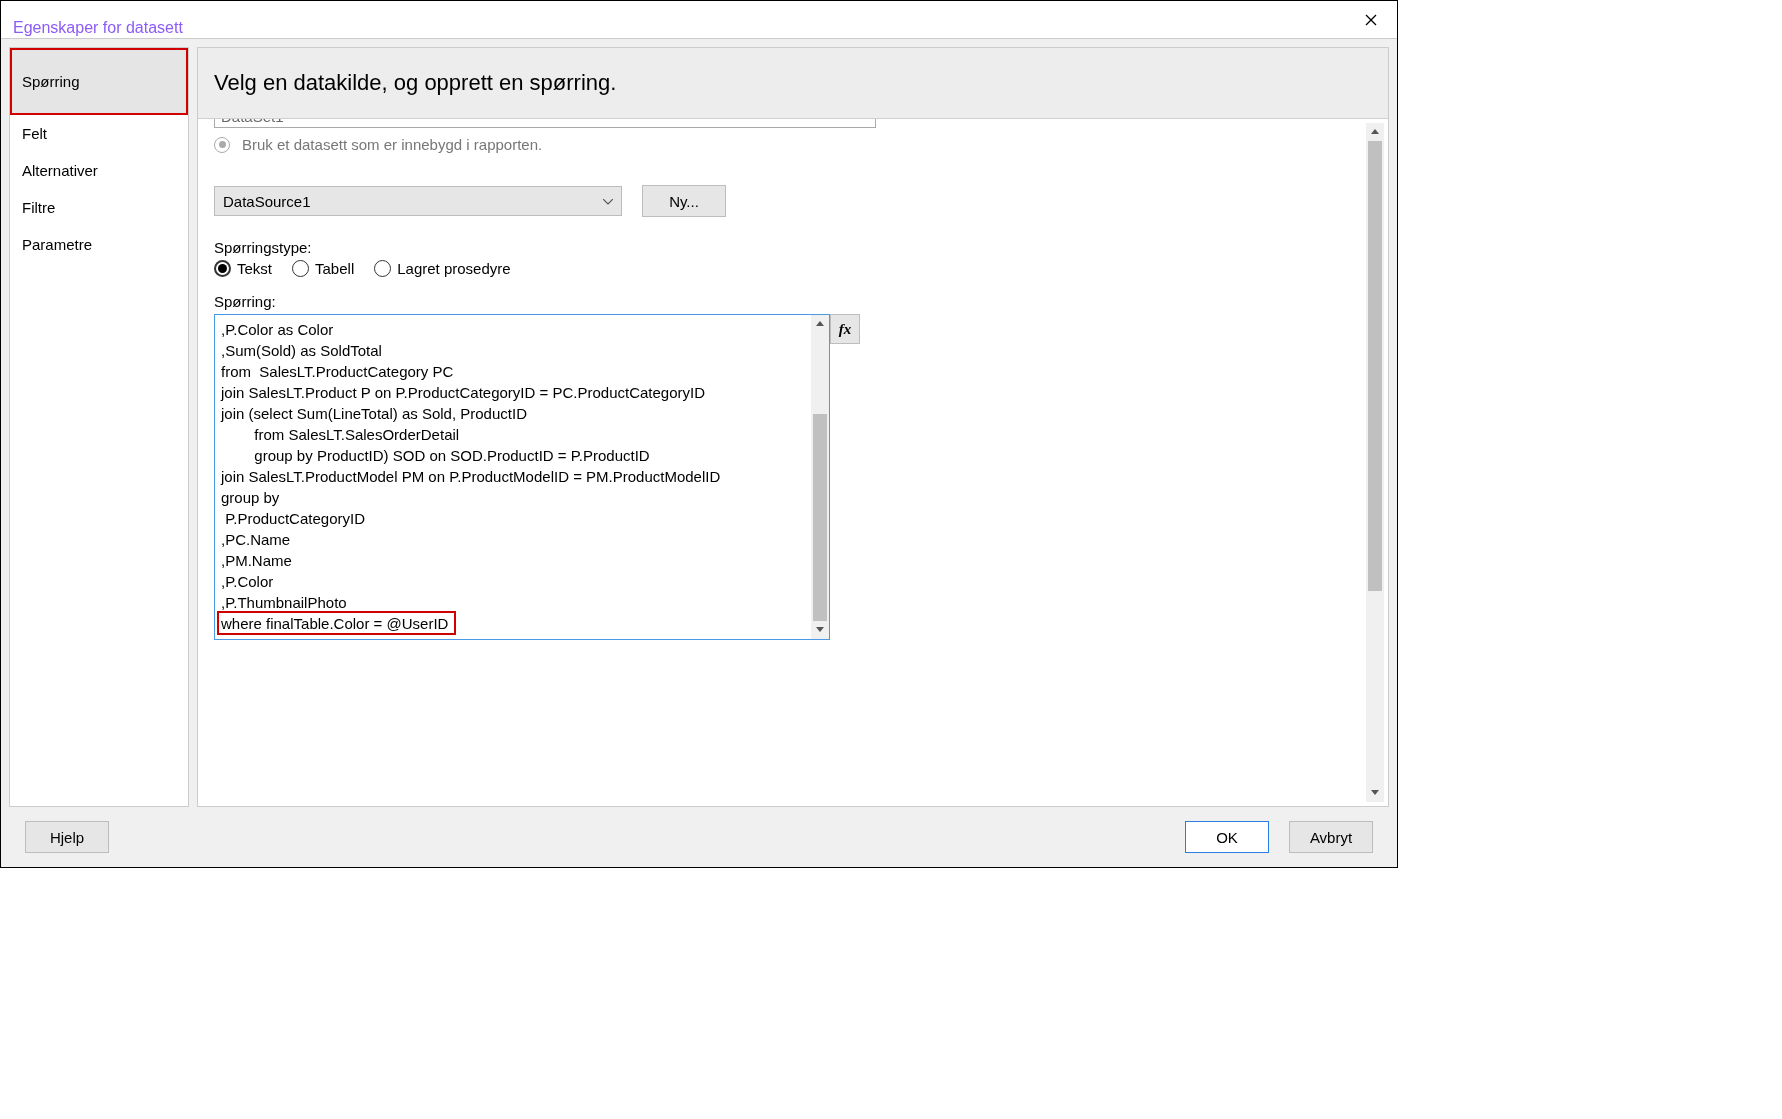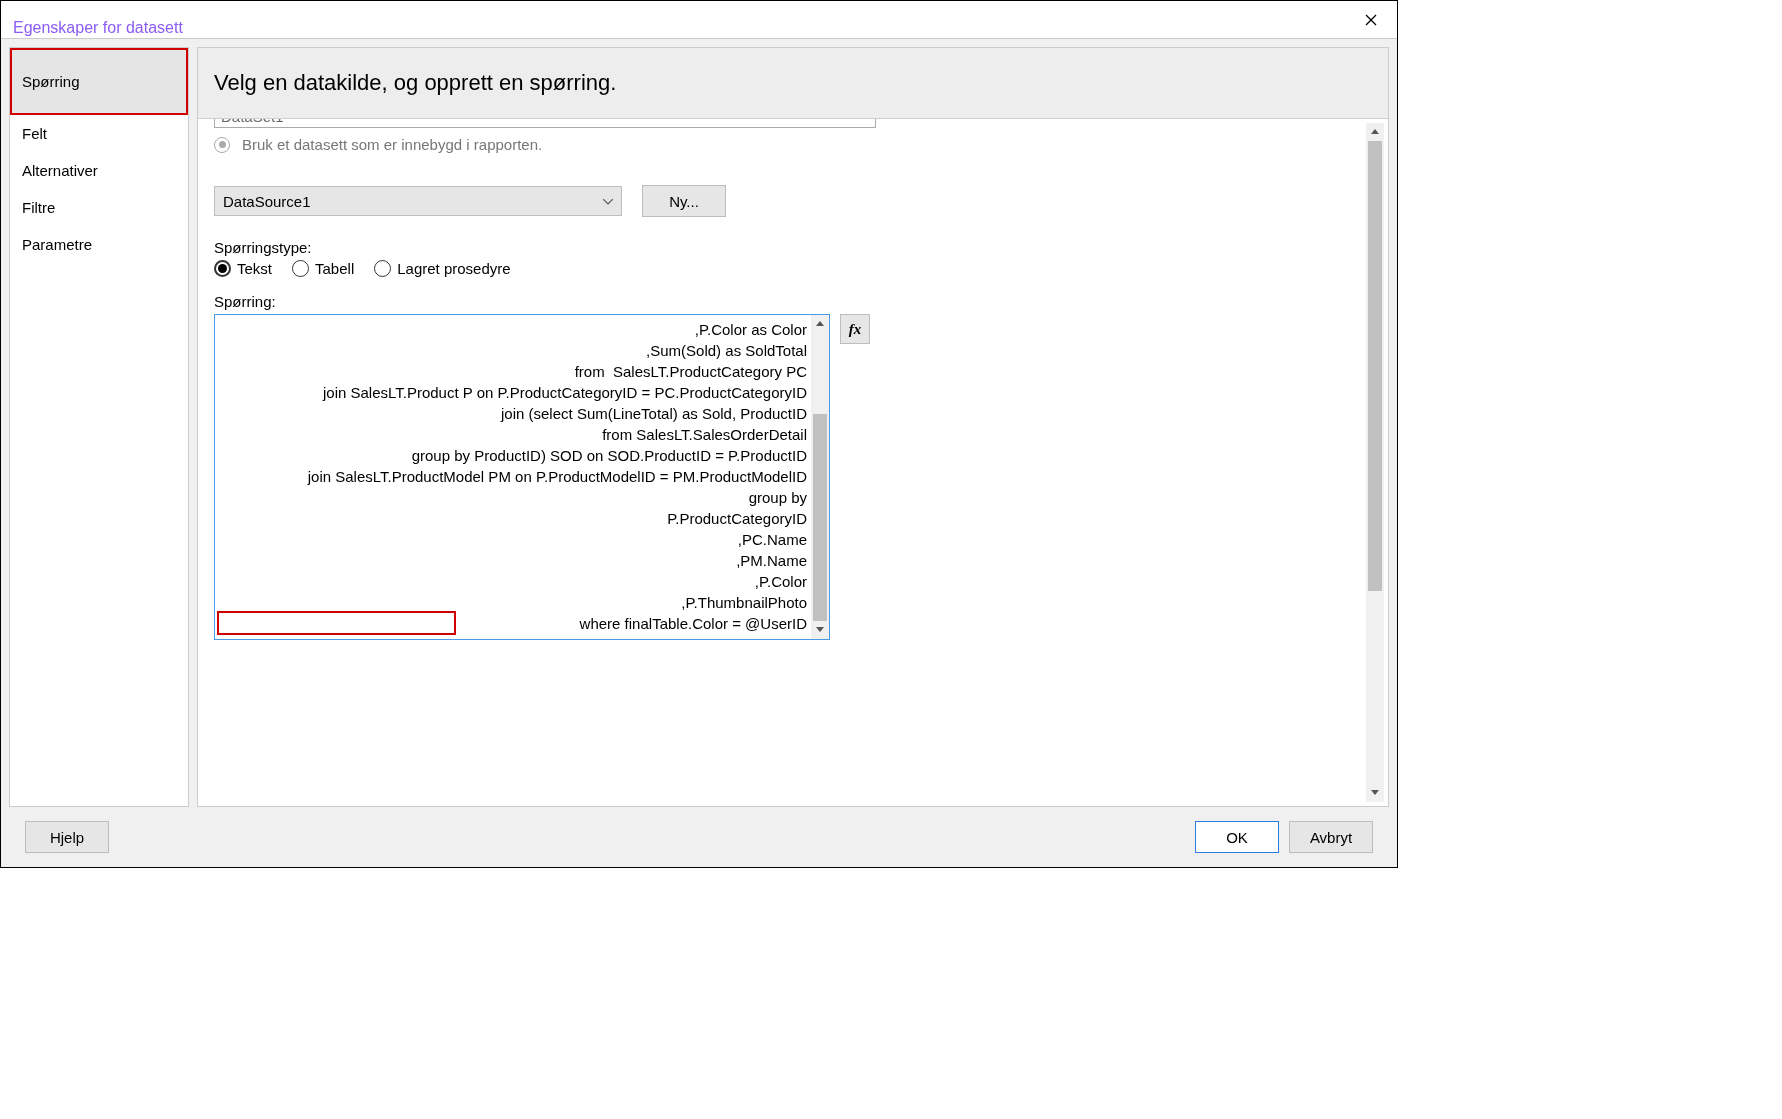--- a/index.html
+++ b/index.html
@@ -195,23 +195,21 @@
     border-width: 2px;
   }
   .qtype-opt .radio2.checked::after {
     content: "";
     width: 9px; height: 9px;
     background: #000;
     border-radius: 50%;
   }
   .query-row {
     display: flex;
-    gap: 10px;
     align-items: flex-start;
-    text-align: right;
   }
   .query-wrap {
     position: relative;
     width: 616px;
   }
   .query-textarea {
     width: 616px;
     height: 326px;
     border: 1px solid #4a9ae6;
     padding: 4px 22px 4px 6px;
@@ -276,21 +274,21 @@
   }
   .outer-scroll .strack .sthumb {
     top: 0; height: 70%;
   }
   .footer {
     height: 60px;
     background: #f0f0f0;
     display: flex;
     align-items: center;
     padding: 0 24px;
-    gap: 10px;
+    gap: 20px;
   }
   .footer .spacer { flex: 1; }
 </style>
 </head>
 <body>
 
 <div class="window">
 
   <div class="titlebar">
     <span class="title">Egenskaper for datasett</span>

